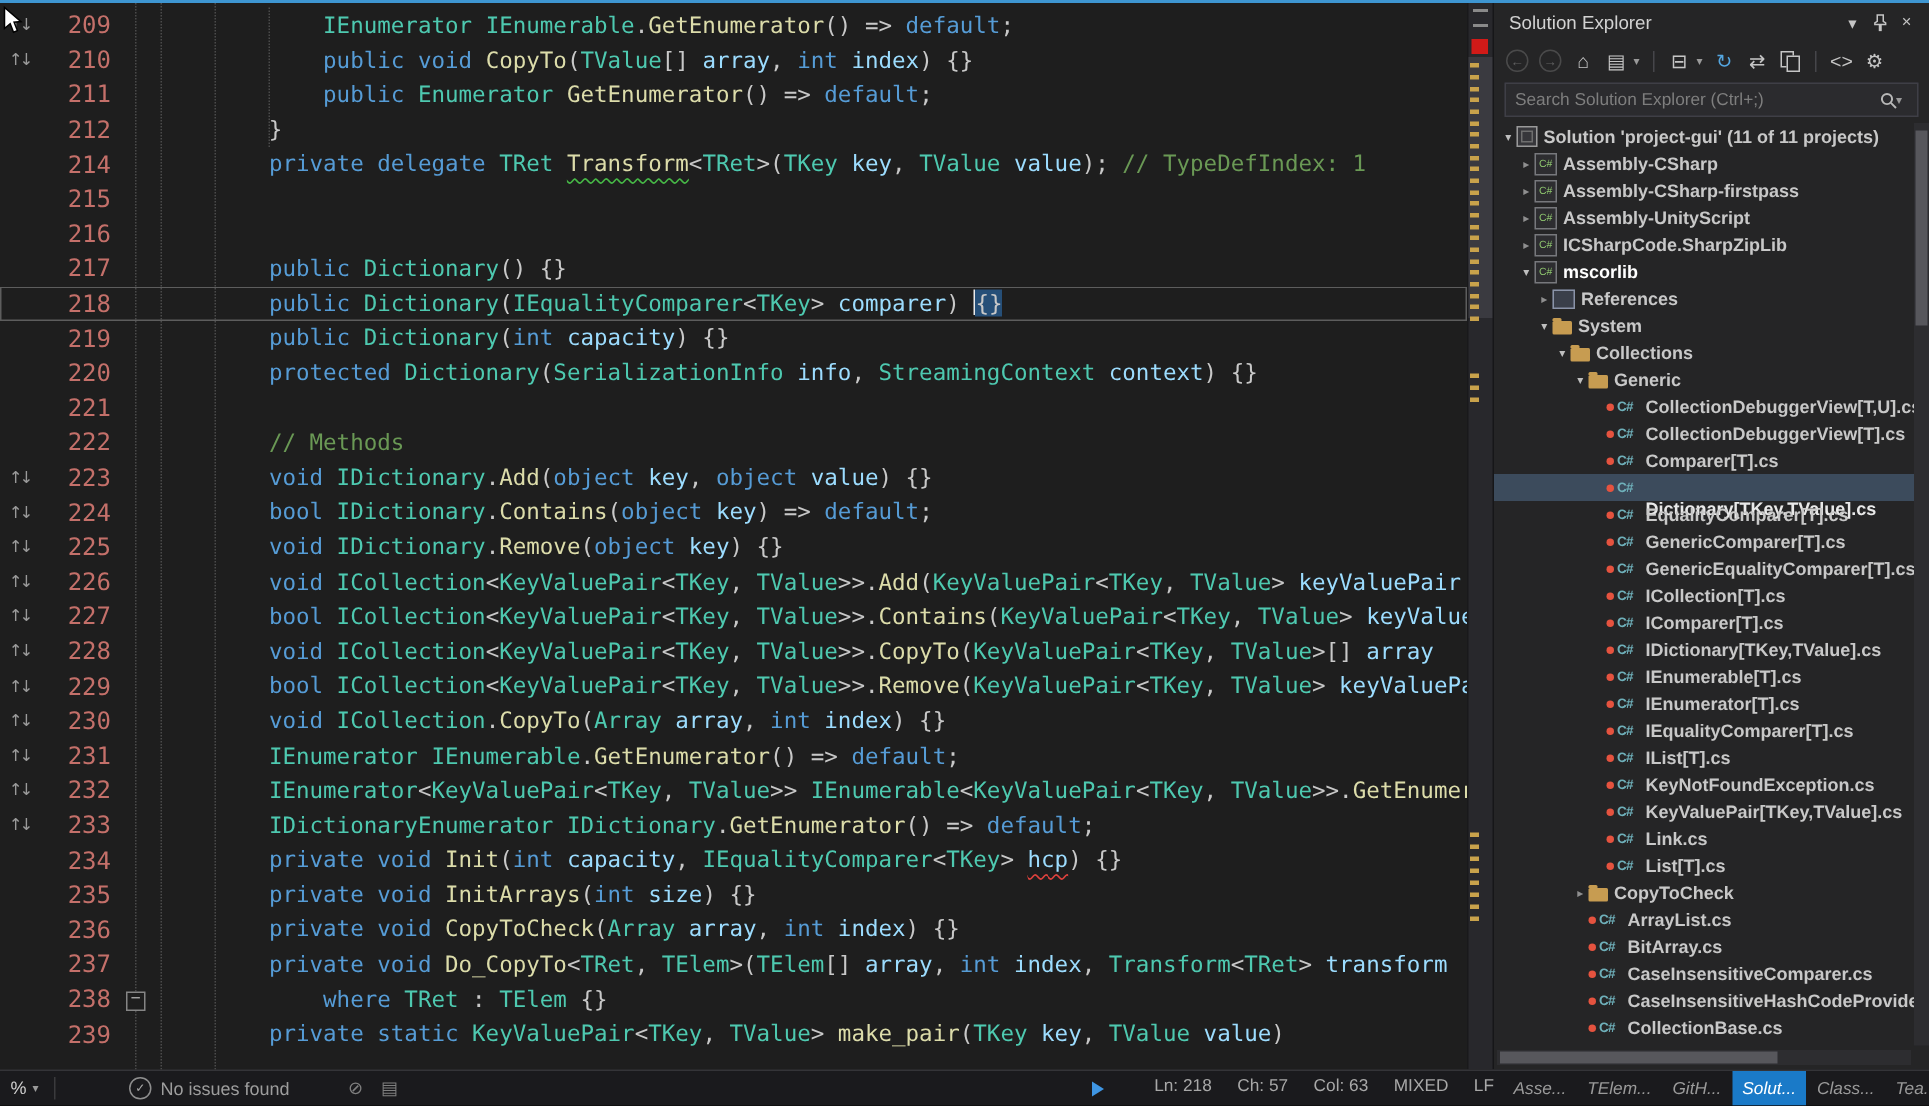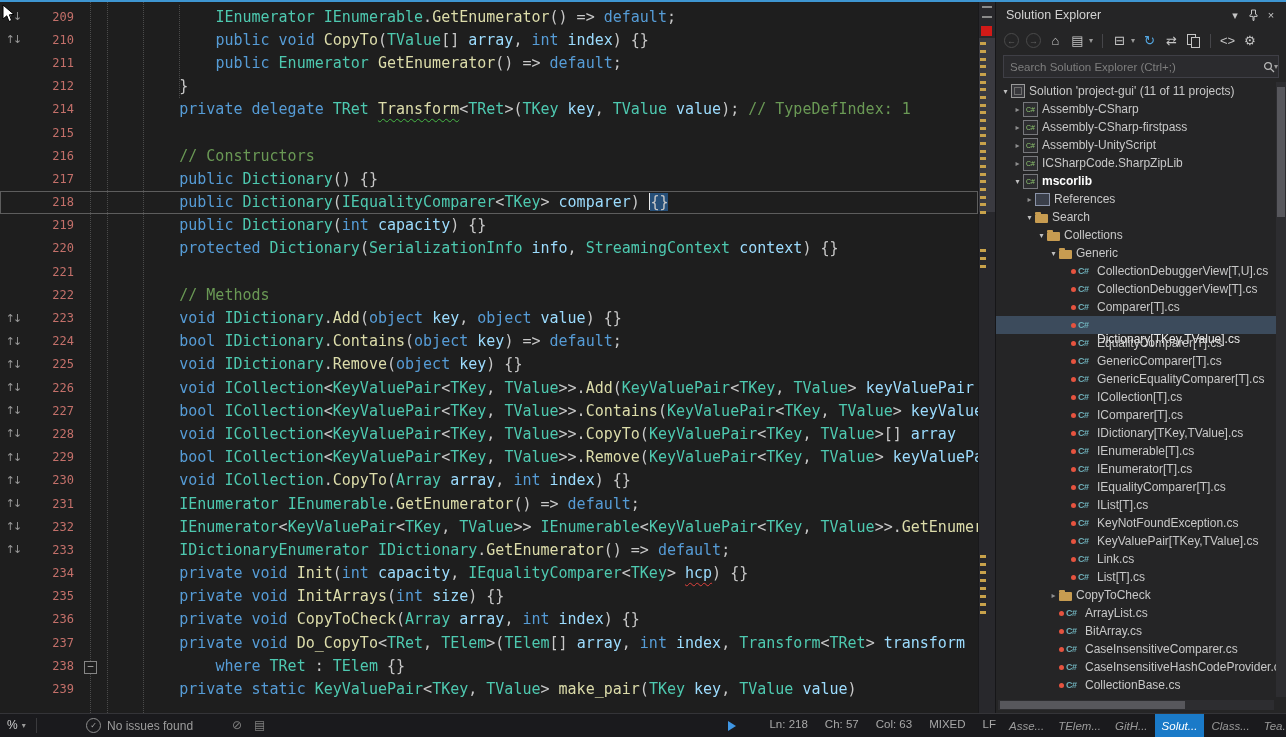--- a/index.html
+++ b/index.html
@@ -9,21 +9,21 @@
 
   
   .editor{position:absolute;left:0;top:2px;width:978px;height:711px;background:#1e1e1e;overflow:hidden;}
   .guide{position:absolute;width:0;border-left:1px dotted #4b4b4b;z-index:1;}
   .code-lines{position:absolute;left:0;top:3px;width:100%;z-index:2;}
   .line{display:flex;height:23.2px;align-items:center;position:relative;
         font-family:"DejaVu Sans Mono","Liberation Mono",monospace;font-size:15px;}
   .line.current{box-shadow:inset 0 0 0 1px #5d5d5d;}
   .lg{flex:0 0 26px;width:26px;text-align:center;color:#9a9a9a;font-size:11px;letter-spacing:-2px;
       font-family:"DejaVu Sans",sans-serif;}
-  .lnum{flex:0 0 48px;width:48px;text-align:right;color:var(--line-number,#c4706a);font-size:12px;}
+  .lnum{flex:0 0 48px;width:48px;text-align:right;color:var(--line-number,#c4706a);font-size:16px;}
   .codecell{padding-left:33px;white-space:pre;}
   .tk{white-space:pre;}
   .tk.k{color:var(--keyword,#569cd6);} .tk.t{color:var(--type,#4ec9b0);} .tk.m{color:var(--method,#dcdcaa);}
   .tk.p{color:var(--parameter,#9cdcfe);} .tk.c{color:var(--comment,#6a9955);} .tk.o{color:var(--punctuation,#c8c8c8);}
   .sqg{text-decoration:underline;text-decoration-style:wavy;text-decoration-color:#46b946;text-decoration-thickness:1px;text-underline-offset:4px;}
   .sqr{text-decoration:underline;text-decoration-style:wavy;text-decoration-color:#e0413c;text-decoration-thickness:1px;text-underline-offset:4px;}
   .sel{background:var(--selection,#264f78);}
   .caret{display:inline-block;width:1.5px;height:17px;background:#eaeaea;vertical-align:-3px;}
   .outline-box{position:absolute;left:84px;width:11px;height:11px;border:1px solid #858585;background:#1e1e1e;
                color:#c0c0c0;font-size:9px;line-height:9px;text-align:center;z-index:6;
@@ -43,31 +43,31 @@
   .sep-title .t{flex:1;color:#d2d2d2;font-size:12.5px;}
   .ticon{width:18px;height:16px;display:flex;align-items:center;justify-content:center;color:#c5c5c5;font-size:11px;cursor:default;}
   .sep-toolbar{height:25px;display:flex;align-items:center;padding-left:8px;gap:7px;}
   .tbi{min-width:15px;height:16px;display:flex;align-items:center;justify-content:center;color:#c5c5c5;font-size:13px;position:relative;}
   .tbi.circ{min-width:13px;width:13px;height:13px;border:1px solid #6f6f6f;border-radius:50%;font-size:9px;color:#9a9a9a;}
   .tbi.dis{opacity:.5;}
   .tbi.pages::before{content:"";position:absolute;left:1px;top:1px;width:7px;height:9px;border:1px solid #c5c5c5;background:#252526;}
   .tbi.pages::after{content:"";position:absolute;left:5px;top:4px;width:7px;height:9px;border:1px solid #c5c5c5;background:#252526;}
   .caret2{color:#9a9a9a;font-size:8px;margin-left:-3px;}
   .vsep{width:1px;height:14px;background:#46464a;margin:0 2px;}
-  .sep-search{margin:2px 7px 4px 7px;height:21px;background:#2b2b2e;border:1px solid #3f3f46;display:flex;align-items:center;padding-right:0;}
+  .sep-search{margin:2px 7px 4px 7px;height:21px;background:#2b2b2e;border:1px solid #3f3f46;display:flex;align-items:center;padding-right:10px;}
   .search{flex:1;background:transparent;border:0;outline:0;color:#bbb;font-size:11.5px;padding:0 6px;font-family:inherit;min-width:0;}
   .search::placeholder{color:#7e7e7e;}
   .sicon{display:flex;align-items:center;margin:0 2px;}
 
   .tree{position:absolute;left:0;top:80px;right:10px;bottom:16px;overflow:hidden;}
   .trow{height:18px;display:flex;align-items:center;white-space:nowrap;}
   .trow.selected{background:var(--selected-row,#3c4b5c);}
   .arrow{flex:0 0 11px;width:11px;text-align:center;color:#bfbfbf;font-size:8px;}
   .arrow.col{color:#8f8f8f;}
-  .tlabel{margin-left:4px;color:#c8c8c8;font-size:12px;}
+  .tlabel{margin-left:4px;color:#c8c8c8;font-size:12px;font-weight:bold;}
   .trow.selected .tlabel{color:#e9e9e9;margin-top:28px;}
   .tlabel.bold{color:#fff;font-weight:bold;}
   .icon-folder{flex:0 0 13px;width:13px;height:9px;background:#c79c51;border-radius:1px;position:relative;margin-top:2px;}
   .icon-folder::before{content:"";position:absolute;top:-2px;left:0;width:6px;height:2px;background:#c79c51;border-radius:1px 1px 0 0;}
   .icon-proj{flex:0 0 13px;width:13px;height:13px;border:1px solid #77787c;background:#2d2d30;color:#8fc76f;
              font-size:7px;display:flex;align-items:center;justify-content:center;}
   .icon-sln{flex:0 0 12px;width:12px;height:12px;border:1px solid #9a9a9a;background:#37373b;position:relative;}
   .icon-sln::after{content:"";position:absolute;inset:2px;border:1px solid #6f6f6f;}
   .icon-ref{flex:0 0 13px;width:13px;height:11px;border:1px solid #8a93a8;background:#3a3f4a;}
   .icon-cs{flex:0 0 22px;width:22px;display:flex;align-items:center;}
@@ -136,21 +136,20 @@
           <span class="codecell"><span class="tk o">        </span><span class="tk k">private</span><span class="tk o"> </span><span class="tk k">delegate</span><span class="tk o"> </span><span class="tk t">TRet</span><span class="tk o"> </span><span class="tk m sqg">Transform</span><span class="tk o">&lt;</span><span class="tk t">TRet</span><span class="tk o">&gt;(</span><span class="tk t">TKey</span><span class="tk o"> </span><span class="tk p">key</span><span class="tk o">, </span><span class="tk t">TValue</span><span class="tk o"> </span><span class="tk p">value</span><span class="tk o">); </span><span class="tk c">// TypeDefIndex: 1</span></span>
         </div>
         <div class="line">
           <span class="lg"></span>
           <span class="lnum">215</span>
           <span class="codecell"></span>
         </div>
         <div class="line">
           <span class="lg"></span>
           <span class="lnum">216</span>
-          <span class="codecell"><span class="tk o">        </span><span class="tk c">// Constructors</span></span>
         </div>
         <div class="line">
           <span class="lg"></span>
           <span class="lnum">217</span>
           <span class="codecell"><span class="tk o">        </span><span class="tk k">public</span><span class="tk o"> </span><span class="tk t">Dictionary</span><span class="tk o">() {}</span></span>
         </div>
         <div class="line current">
           <span class="lg"></span>
           <span class="lnum">218</span>
           <span class="codecell"><span class="tk o">        </span><span class="tk k">public</span><span class="tk o"> </span><span class="tk t">Dictionary</span><span class="tk o">(</span><span class="tk t">IEqualityComparer</span><span class="tk o">&lt;</span><span class="tk t">TKey</span><span class="tk o">&gt; </span><span class="tk p">comparer</span><span class="tk o">) </span><span class="caret"></span><span class="tk o sel">{}</span></span>
@@ -374,21 +373,21 @@
           <span class="tlabel bold">mscorlib</span>
         </div>
         <div class="trow" style="padding-left: 28px;">
           <span class="arrow col">▸</span>
           <span class="icon-ref"></span>
           <span class="tlabel">References</span>
         </div>
         <div class="trow" style="padding-left: 28px;">
           <span class="arrow">▾</span>
           <span class="icon-folder"></span>
-          <span class="tlabel">Search</span>
+          <span class="tlabel">System</span>
         </div>
         <div class="trow" style="padding-left: 40px;">
           <span class="arrow">▾</span>
           <span class="icon-folder"></span>
           <span class="tlabel">Collections</span>
         </div>
         <div class="trow" style="padding-left: 52px;">
           <span class="arrow">▾</span>
           <span class="icon-folder"></span>
           <span class="tlabel">Generic</span>

